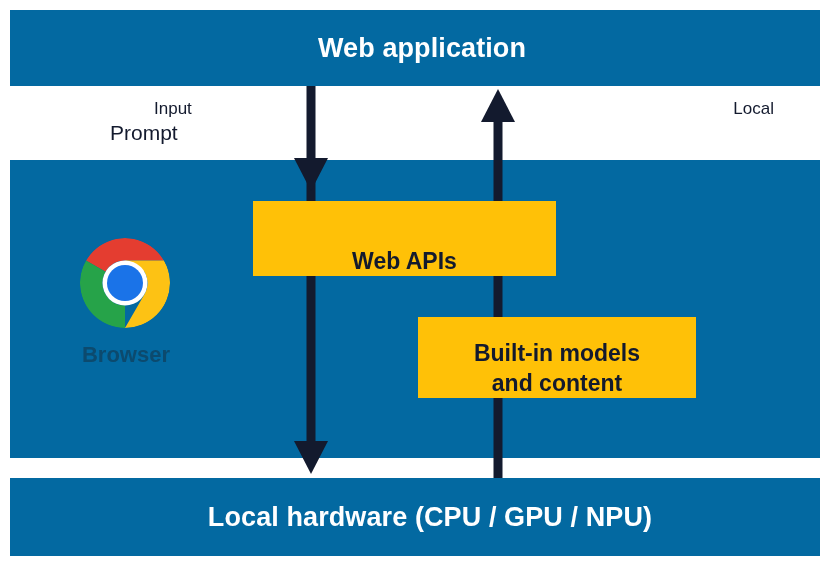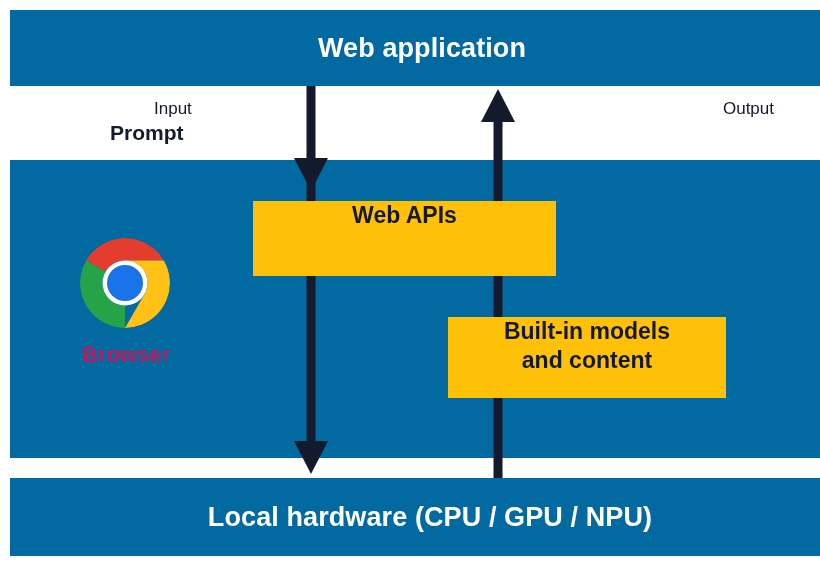--- a/index.html
+++ b/index.html
@@ -73,21 +73,21 @@
     text-align: right;
   }
   .flow-label .kicker {
     font-size: 17px;
     font-weight: normal;
     display: block;
     margin-left: 44px;
   }
   .flow-label .value {
     font-size: 21px;
-    font-weight: bold;
+    font-weight: normal;
     display: block;
     margin-top: 2px;
   }
 
   
   #arrow-layer {
     position: absolute;
     left: 0;
     top: 0;
     width: 820px;
@@ -104,48 +104,48 @@
     text-align: center;
   }
   #chrome-icon {
     display: block;
     width: 90px;
     height: 90px;
   }
   #browser-caption {
     display: block;
     margin-top: 14px;
-    color: #be185d;
+    color: #0c4a6e;
     font-size: 22px;
     font-weight: bold;
     white-space: nowrap;
   }
 
   
   .yellow-box {
     position: absolute;
     background: #ffc107;
     color: #131a2e;
     display: flex;
-    align-items: flex-start;
+    align-items: flex-end;
     justify-content: center;
     text-align: center;
     font-size: 23px;
     font-weight: bold;
     line-height: 1.28;
     z-index: 3;
   }
   #box-web-apis {
     left: 253px;
     top: 201px;
     width: 303px;
     height: 75px;
   }
   #box-builtin-models {
-    left: 448px;
+    left: 418px;
     top: 317px;
     width: 278px;
     height: 81px;
   }
   .yellow-box .box-text {
     padding: 0 12px;
   }
 </style>
 </head>
 <body>
@@ -154,21 +154,21 @@
 
   <div class="band" id="band-web-application">
     <span class="band-title">Web application</span>
   </div>
 
   <div class="flow-label" id="flow-label-input">
     <span class="kicker">Input</span>
     <span class="value">Prompt</span>
   </div>
   <div class="flow-label" id="flow-label-output">
-    <span class="kicker">Output</span>
+    <span class="kicker">Local</span>
   </div>
 
   <div class="band" id="band-browser"></div>
 
   <svg id="arrow-layer" viewBox="0 0 820 566">
 
     <g>
       <line x1="311" y1="86" x2="311" y2="445" stroke="#131a2e" stroke-width="9"></line>
       <polygon points="294,441 328,441 311,474" fill="#131a2e"></polygon>
       <polygon points="294,158 328,158 311,191" fill="#131a2e"></polygon>

